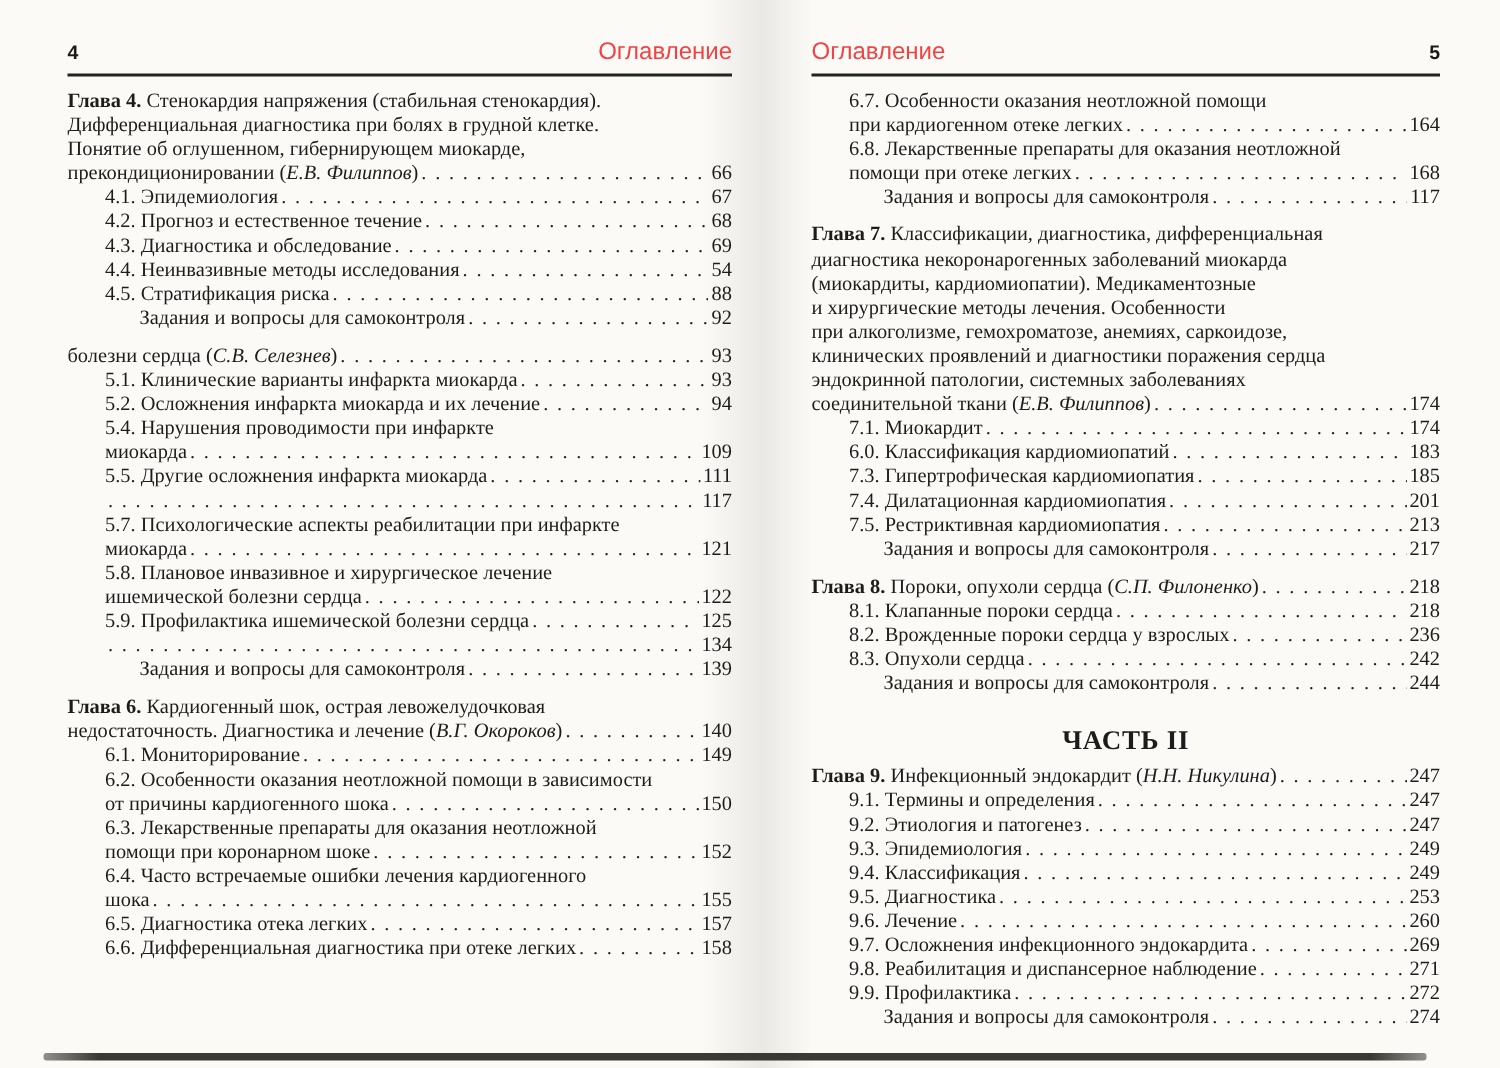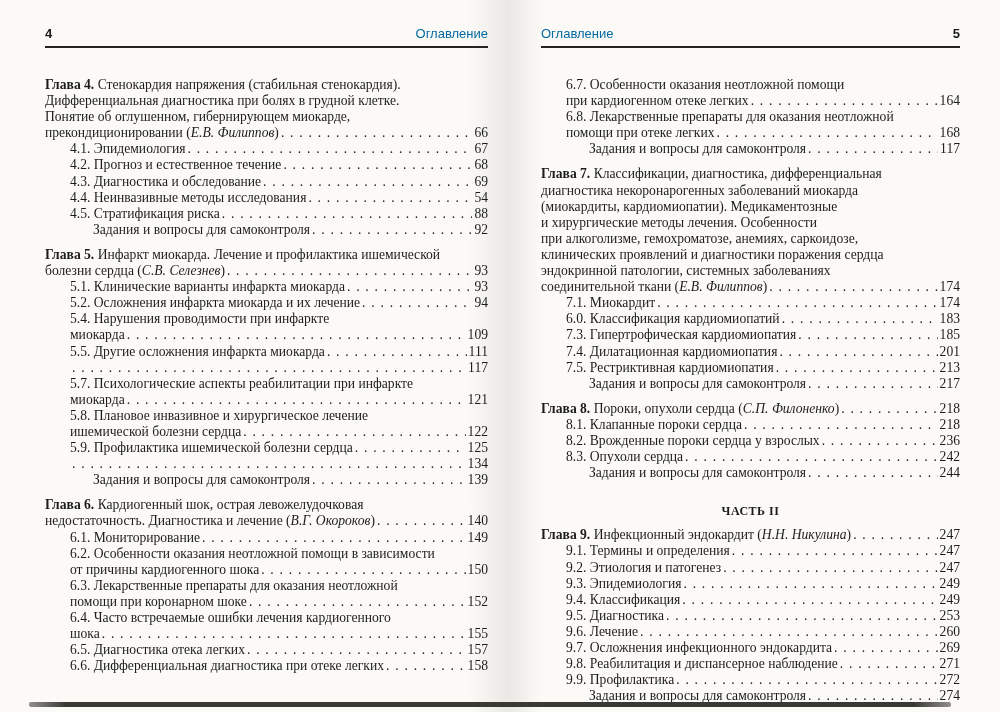--- a/index.html
+++ b/index.html
@@ -17,41 +17,41 @@
   }
   .page{position:absolute;top:26px;background:transparent;}
   .page.left{left:45px;width:443px;}
   .page.right{left:541px;width:419px;}
   .pg-header{
     display:flex;justify-content:space-between;align-items:baseline;
     font-family:"Liberation Sans",sans-serif;
     padding-bottom:5px;border-bottom:2px solid #23231f;
   }
   .pg-num{font-weight:bold;font-size:13px;color:#1a1a18;}
-  .run-title{font-size:13px;color:#0369a1;}
-  .toc-body{margin-top:29px;font-size:13.6px;line-height:16.1px;}
+  .run-title{font-size:16px;color:#ef4444;}
+  .toc-body{margin-top:8px;font-size:13.6px;line-height:16.1px;}
   .row{display:flex;align-items:baseline;}
   .row .txt{white-space:nowrap;}
   .ind0{padding-left:0;}
   .ind1{padding-left:25px;}
   .ind2{padding-left:48px;}
   .bold{font-weight:bold;}
   .ital{font-style:italic;}
   .leader{
     flex:1 1 auto;overflow:hidden;white-space:nowrap;
     min-width:10px;margin:0 2px;color:#1c1c1c;
   }
   .leader::after{
     content:". . . . . . . . . . . . . . . . . . . . . . . . . . . . . . . . . . . . . . . . . . . . . . . . . . . . . . . . . . . . . . . . . . . . . . . . . . . . . . . . . . . . . . . . . . . .";
     letter-spacing:1.2px;
   }
   .pgref{white-space:nowrap;}
   .gap{height:9px;}
   .part-heading{
-    text-align:center;font-weight:bold;font-size:12px;
+    text-align:center;font-weight:bold;font-size:18px;
     margin:22px 0 8px 0;letter-spacing:0.5px;
   }
   .bottom-edge{
     position:absolute;left:29px;top:702px;width:922px;height:5px;
     background:linear-gradient(to right,rgba(58,58,53,0.55),#3a3a35 4%,#3a3a35 96%,rgba(58,58,53,0.55));
     border-radius:2px;
   }
 </style>
 </head>
 <body>
@@ -103,23 +103,20 @@
         <span class="leader"></span>
         <span class="pgref">88</span>
       </div>
       <div class="row ind2">
         <span class="txt"><span class="norm">Задания и вопросы для самоконтроля</span></span>
         <span class="leader"></span>
         <span class="pgref">92</span>
       </div>
       <div class="gap"></div>
       <div class="row ind0">
-        <span class="txt"><span class="bold">Глава 5.</span><span class="norm"> Инфаркт миокарда. Лечение и профилактика ишемической</span></span>
-      </div>
-      <div class="row ind0">
         <span class="txt"><span class="norm">болезни сердца (</span><span class="ital">С.В. Селезнев</span><span class="norm">)</span></span>
         <span class="leader"></span>
         <span class="pgref">93</span>
       </div>
       <div class="row ind1">
         <span class="txt"><span class="norm">5.1. Клинические варианты инфаркта миокарда</span></span>
         <span class="leader"></span>
         <span class="pgref">93</span>
       </div>
       <div class="row ind1">

